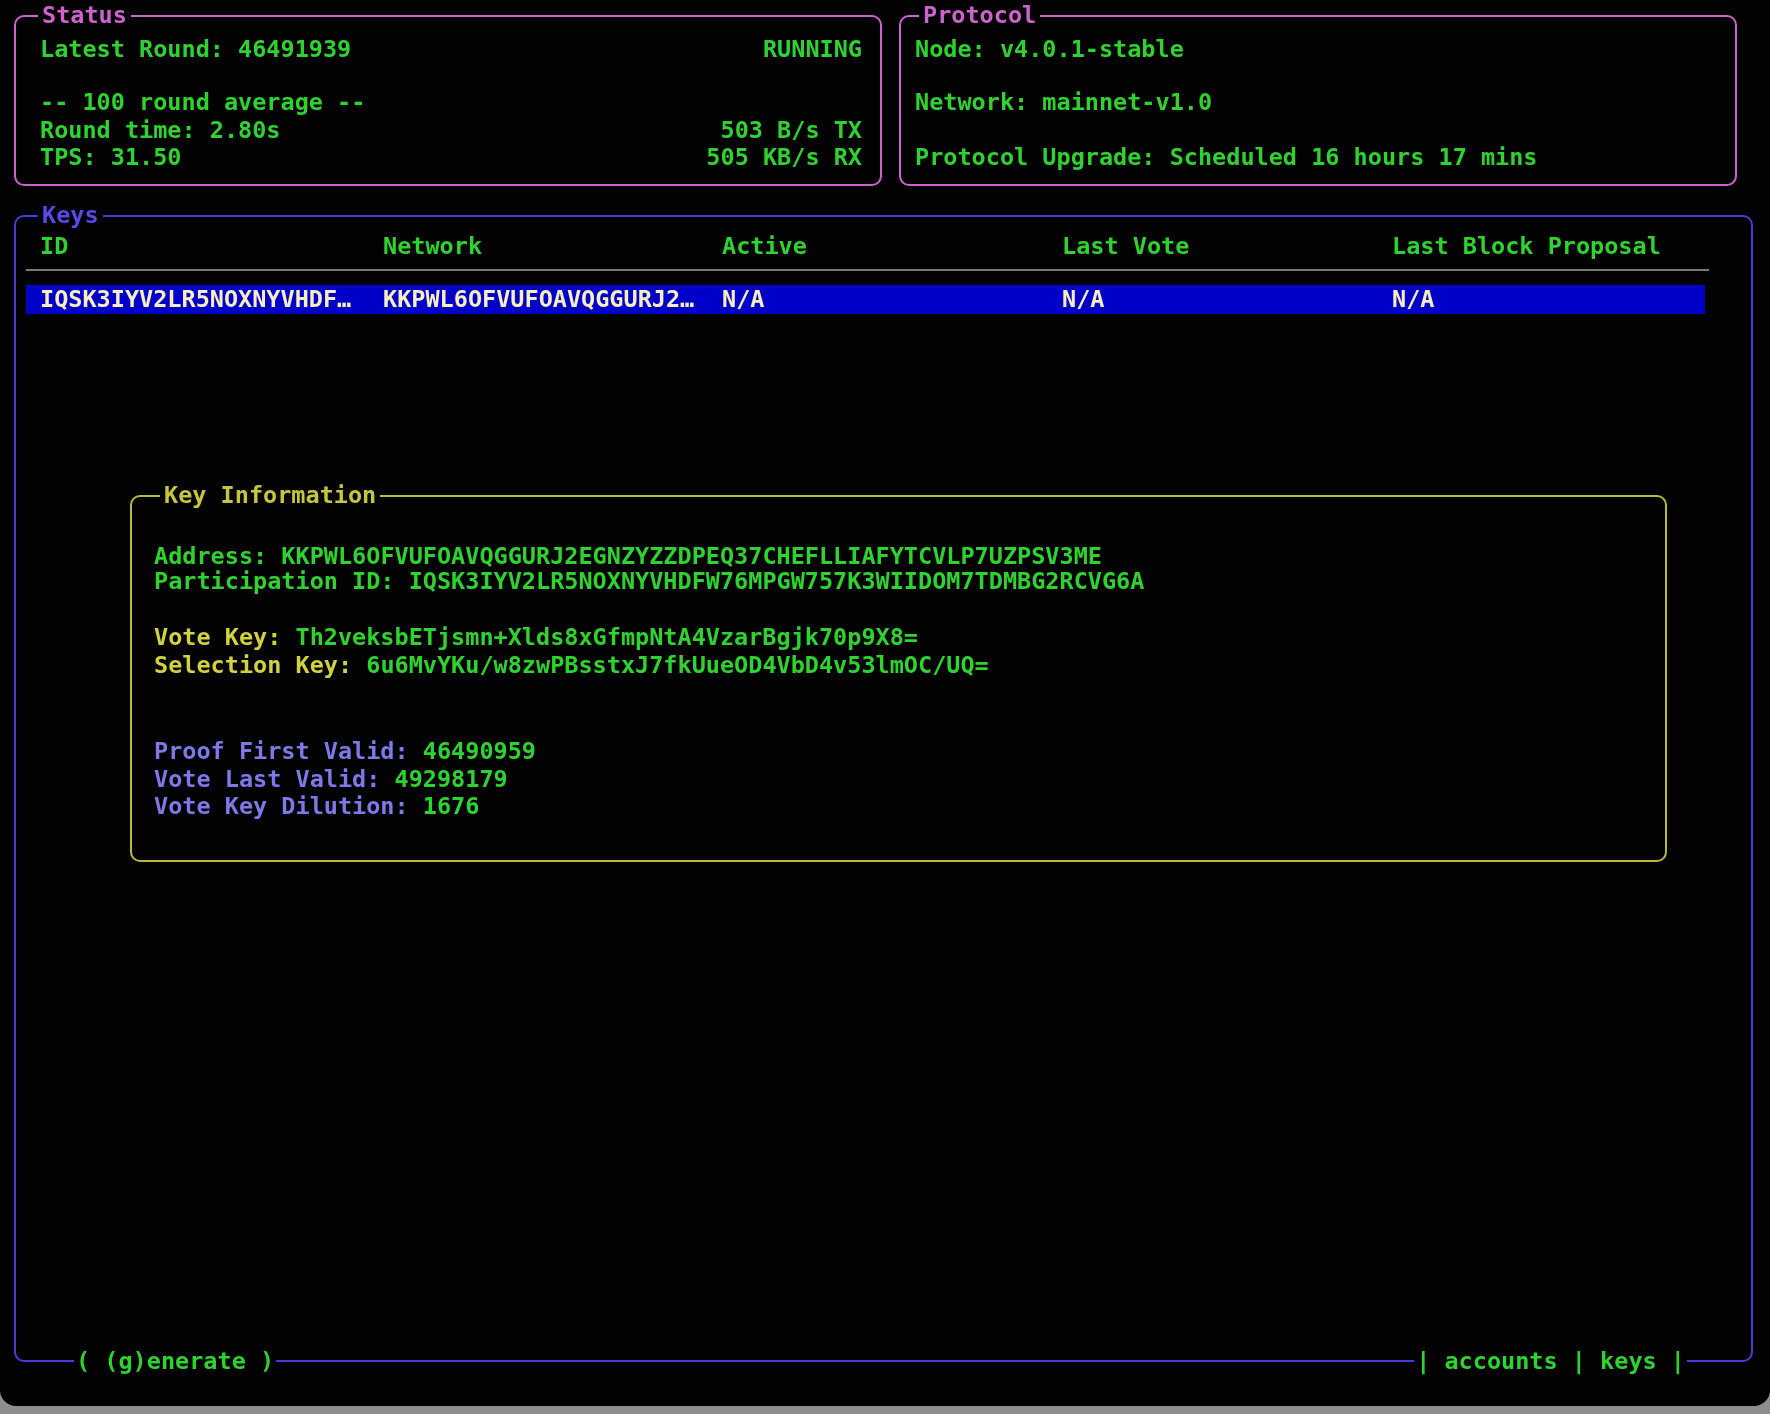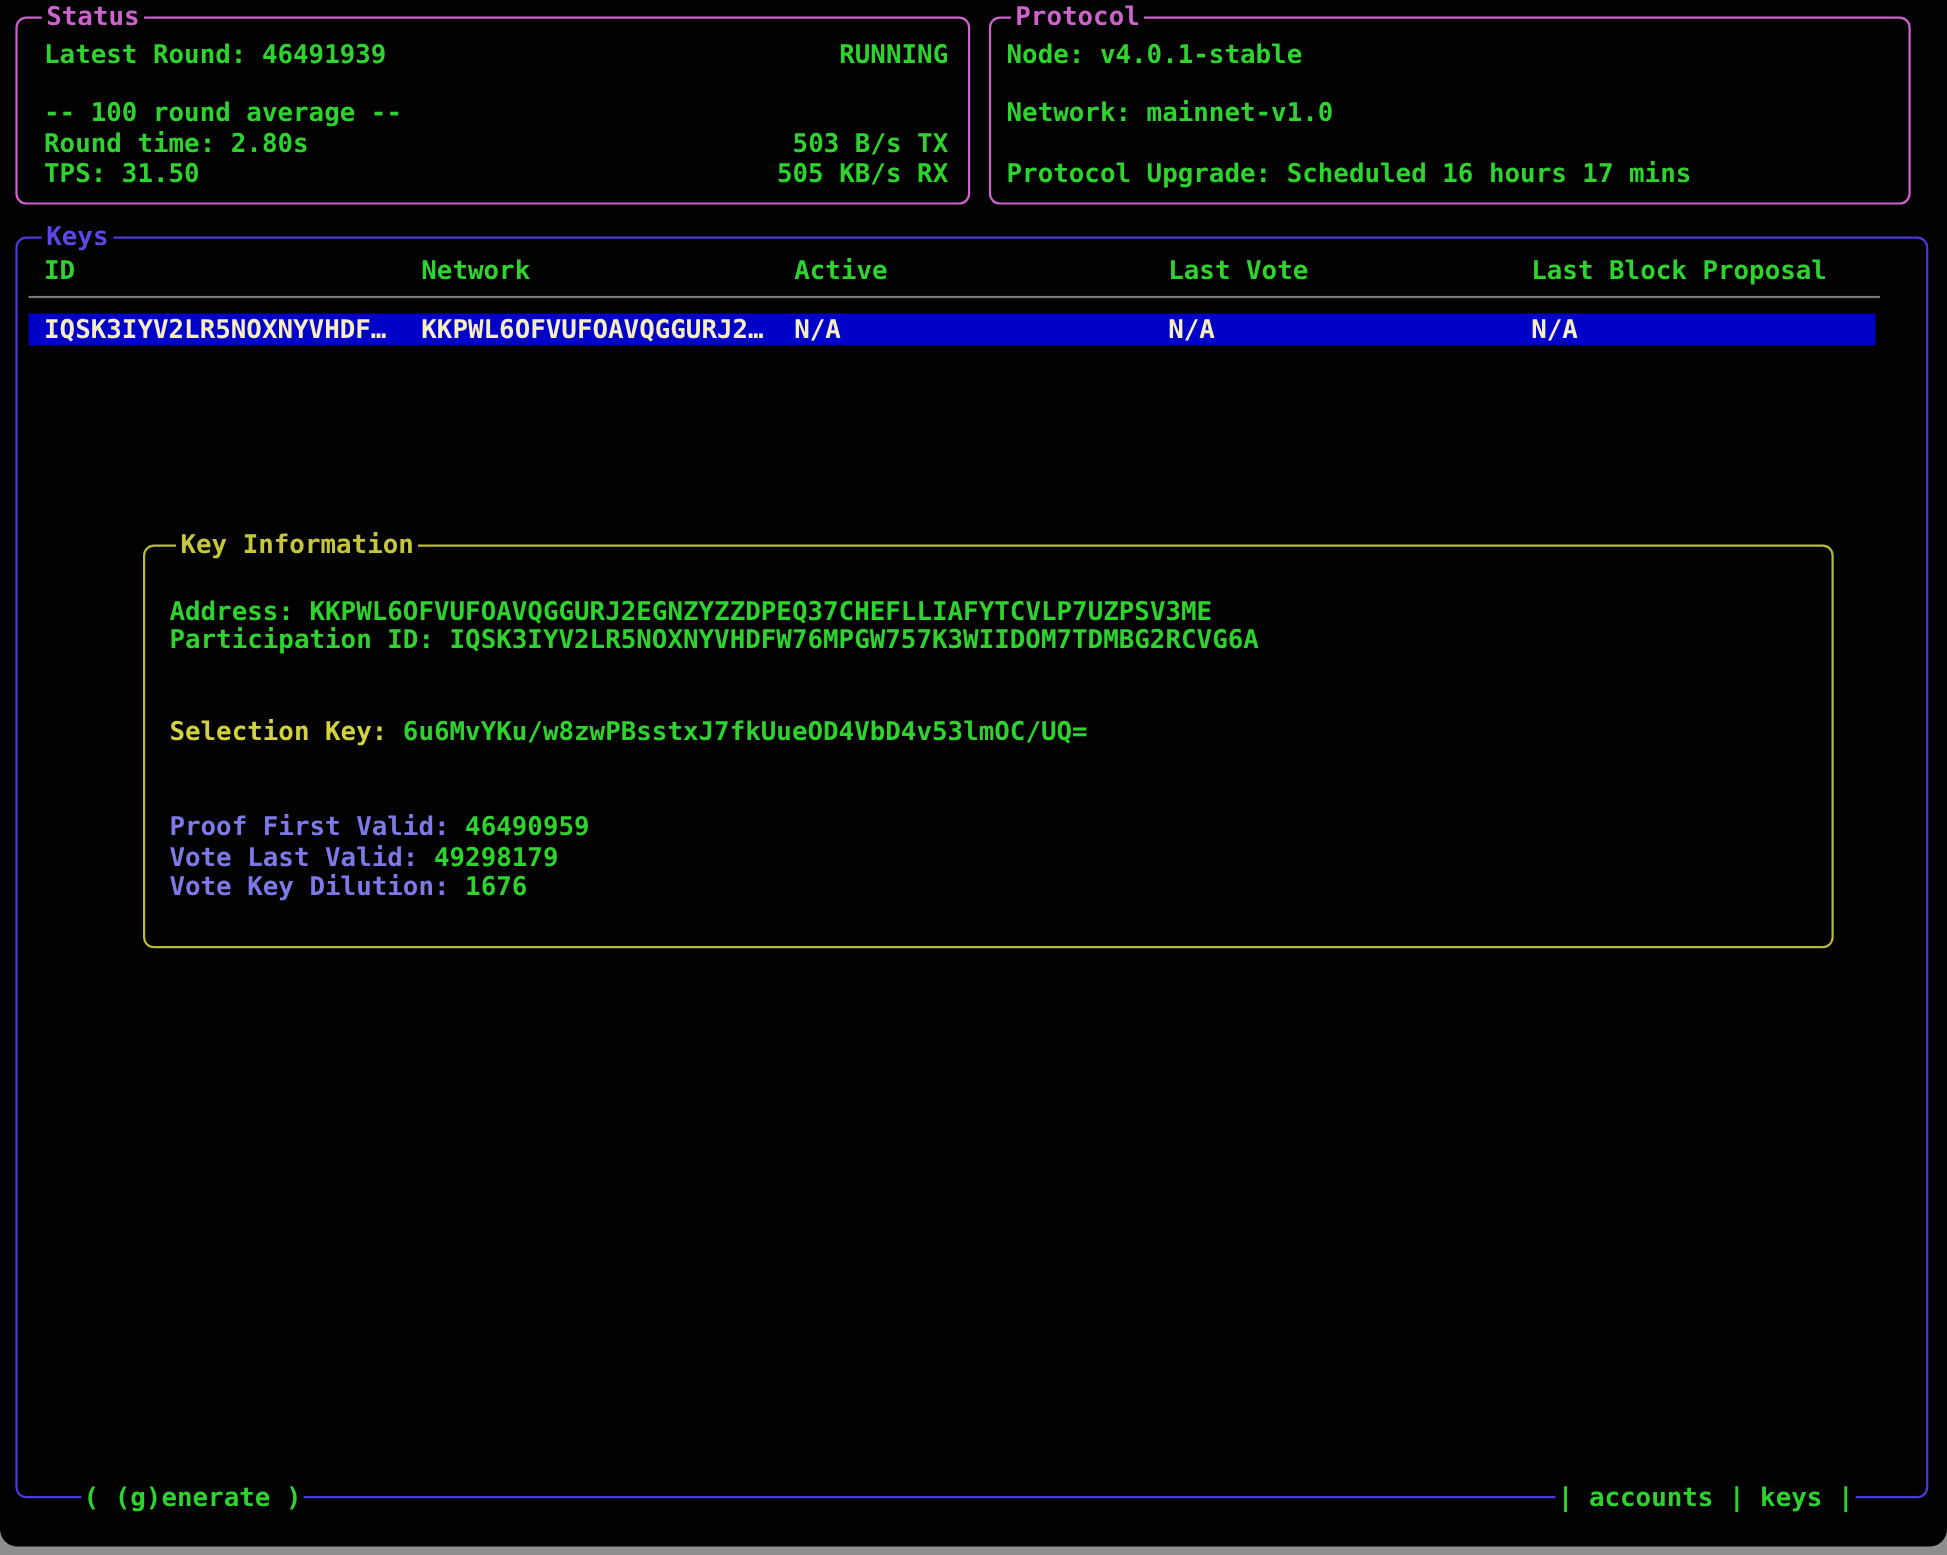--- a/index.html
+++ b/index.html
@@ -76,20 +76,21 @@
       <div class="line cream" style="left:1366px; top:0;">N/A</div>
     </div>
 
     <div class="box box-yellow" style="left:114px; top:278px; width:1537px; height:367px;">
       <span class="legend legend-yellow" style="left:28px;text-align:center;">Key Information</span>
 
       <div class="line" style="left:22px; top:45px;"><span class="green">Address: </span><span class="green">KKPWL6OFVUFOAVQGGURJ2EGNZYZZDPEQ37CHEFLLIAFYTCVLP7UZPSV3ME</span></div>
 
       <div class="line" style="left:22px; top:70px;"><span class="green">Participation ID: </span><span class="green">IQSK3IYV2LR5NOXNYVHDFW76MPGW757K3WIIDOM7TDMBG2RCVG6A</span></div>
 
+      <div class="line" style="left:22px; top:126px;"><span class="yellow">Vote Key: </span><span class="green">Th2veksbETjsmn+Xlds8xGfmpNtA4VzarBgjk70p9X8=</span></div>
 
       <div class="line" style="left:22px; top:154px;"><span class="yellow">Selection Key: </span><span class="green">6u6MvYKu/w8zwPBsstxJ7fkUueOD4VbD4v53lmOC/UQ=</span></div>
 
 
       <div class="line" style="left:22px; top:240px;"><span class="peri">Proof First Valid: </span><span class="green">46490959</span></div>
 
       <div class="line" style="left:22px; top:268px;"><span class="peri">Vote Last Valid: </span><span class="green">49298179</span></div>
 
       <div class="line" style="left:22px; top:295px;"><span class="peri">Vote Key Dilution: </span><span class="green">1676</span></div>
 

